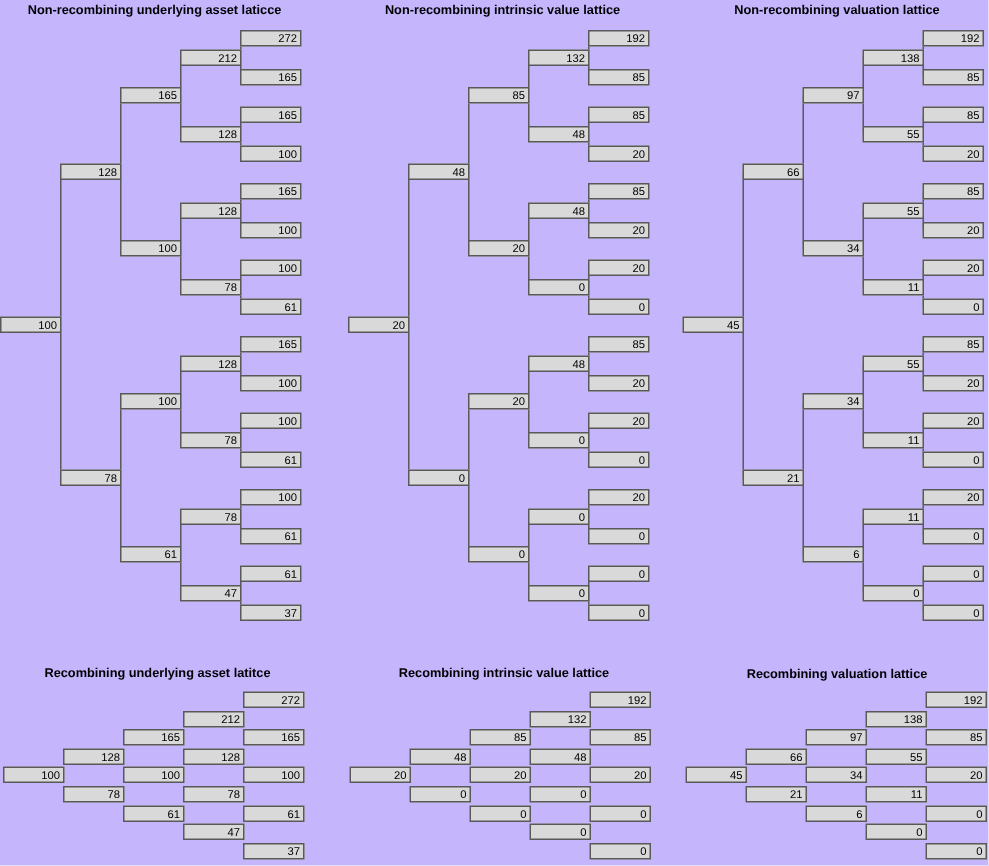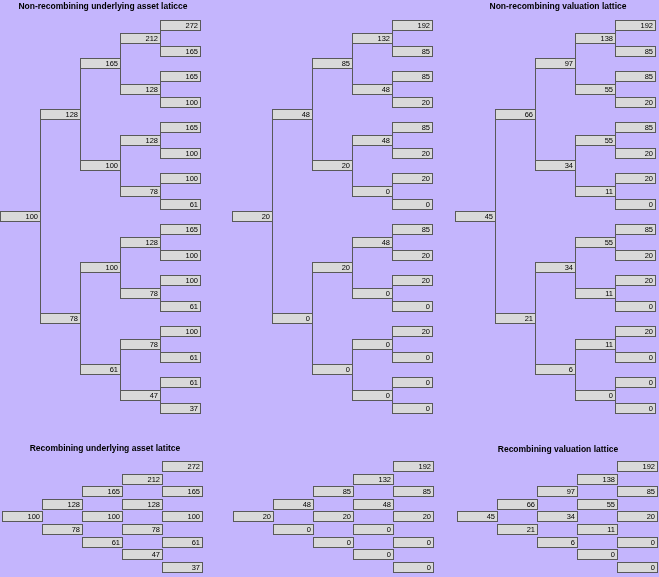--- a/index.html
+++ b/index.html
@@ -26,23 +26,25 @@
     color:#000000;
   }
   .connector{position:absolute;width:1px;}
 </style>
 </head>
 <body>
 
 <div id="figure">
 
   <div class="lattice-title" style="left:-5px;top:1px;">Non-recombining underlying asset laticce</div>
+  <div class="lattice-title" style="left:227px;top:1px;">Non-recombining intrinsic value lattice</div>
   <div class="lattice-title" style="left:450px;top:1px;">Non-recombining valuation lattice</div>
 
   <div class="lattice-title" style="left:-3px;top:443px;">Recombining underlying asset latitce</div>
+  <div class="lattice-title" style="left:228px;top:443px;">Recombining intrinsic value lattice</div>
   <div class="lattice-title" style="left:450px;top:444px;">Recombining valuation lattice</div>
 
   <div class="lattice-layer">
       <div class="connector" style="left: 40px; top: 114.75px; height: 204px; background: rgb(89, 89, 89);"></div>
       <div class="connector" style="left: 80px; top: 63.75px; height: 102px; background: rgb(89, 89, 89);"></div>
       <div class="connector" style="left: 80px; top: 267.75px; height: 102px; background: rgb(89, 89, 89);"></div>
       <div class="connector" style="left: 120px; top: 38.25px; height: 51px; background: rgb(89, 89, 89);"></div>
       <div class="connector" style="left: 120px; top: 140.25px; height: 51px; background: rgb(89, 89, 89);"></div>
       <div class="connector" style="left: 120px; top: 242.25px; height: 51px; background: rgb(89, 89, 89);"></div>
       <div class="connector" style="left: 120px; top: 344.25px; height: 51px; background: rgb(89, 89, 89);"></div>

